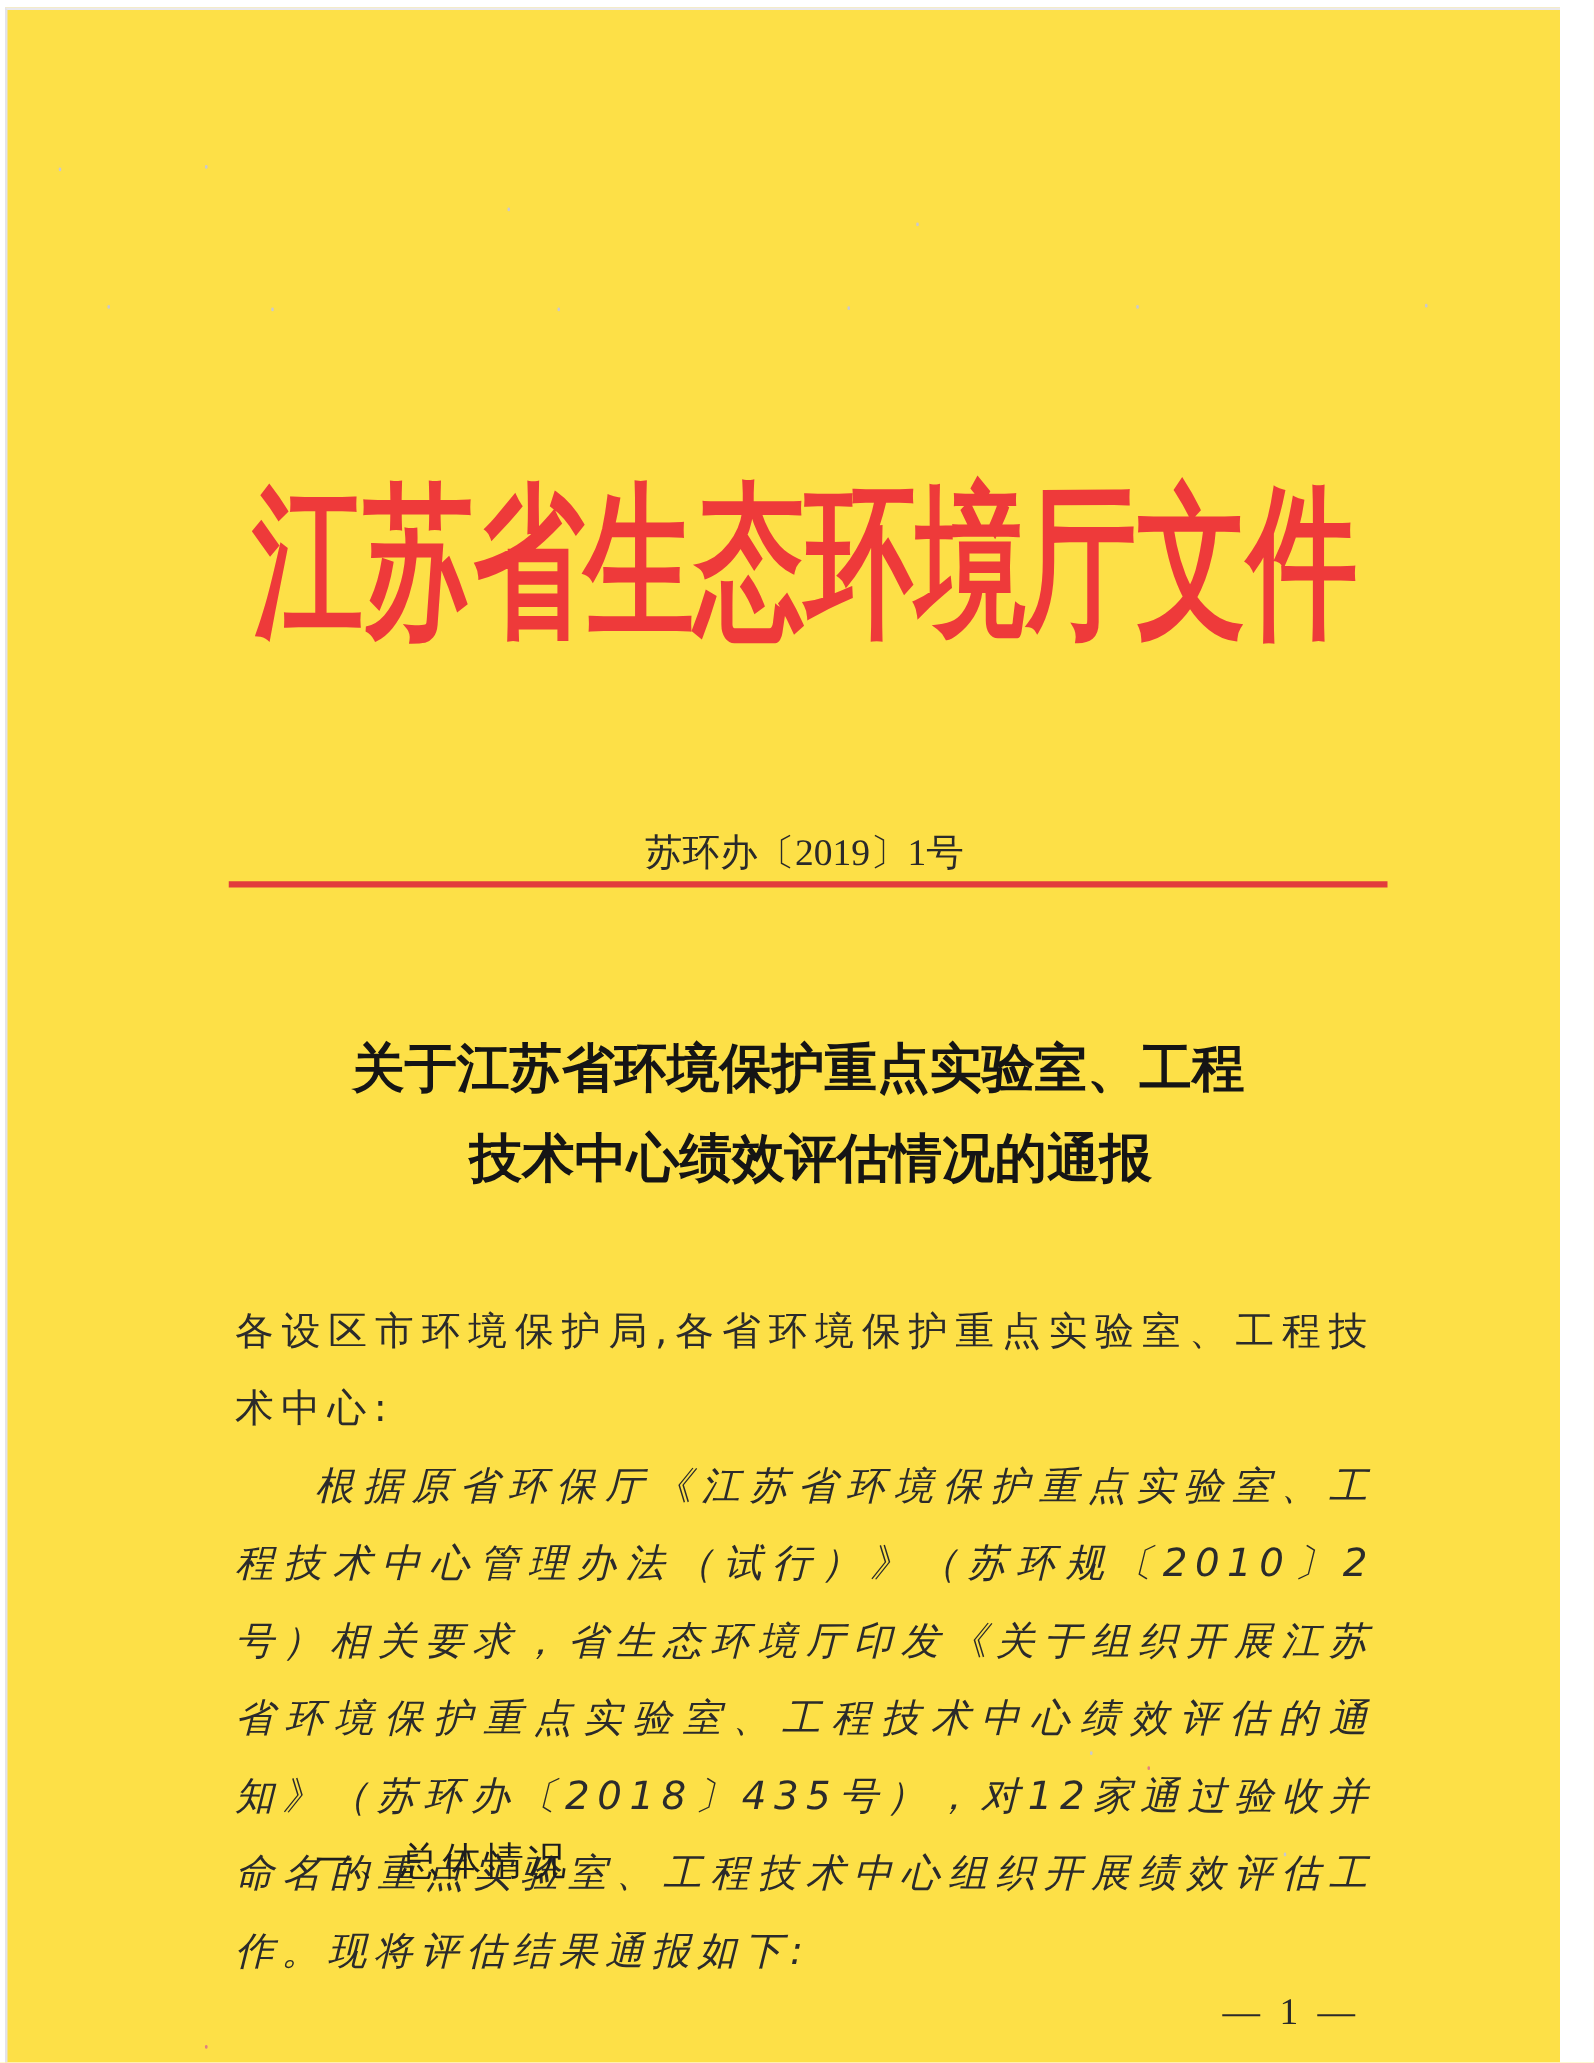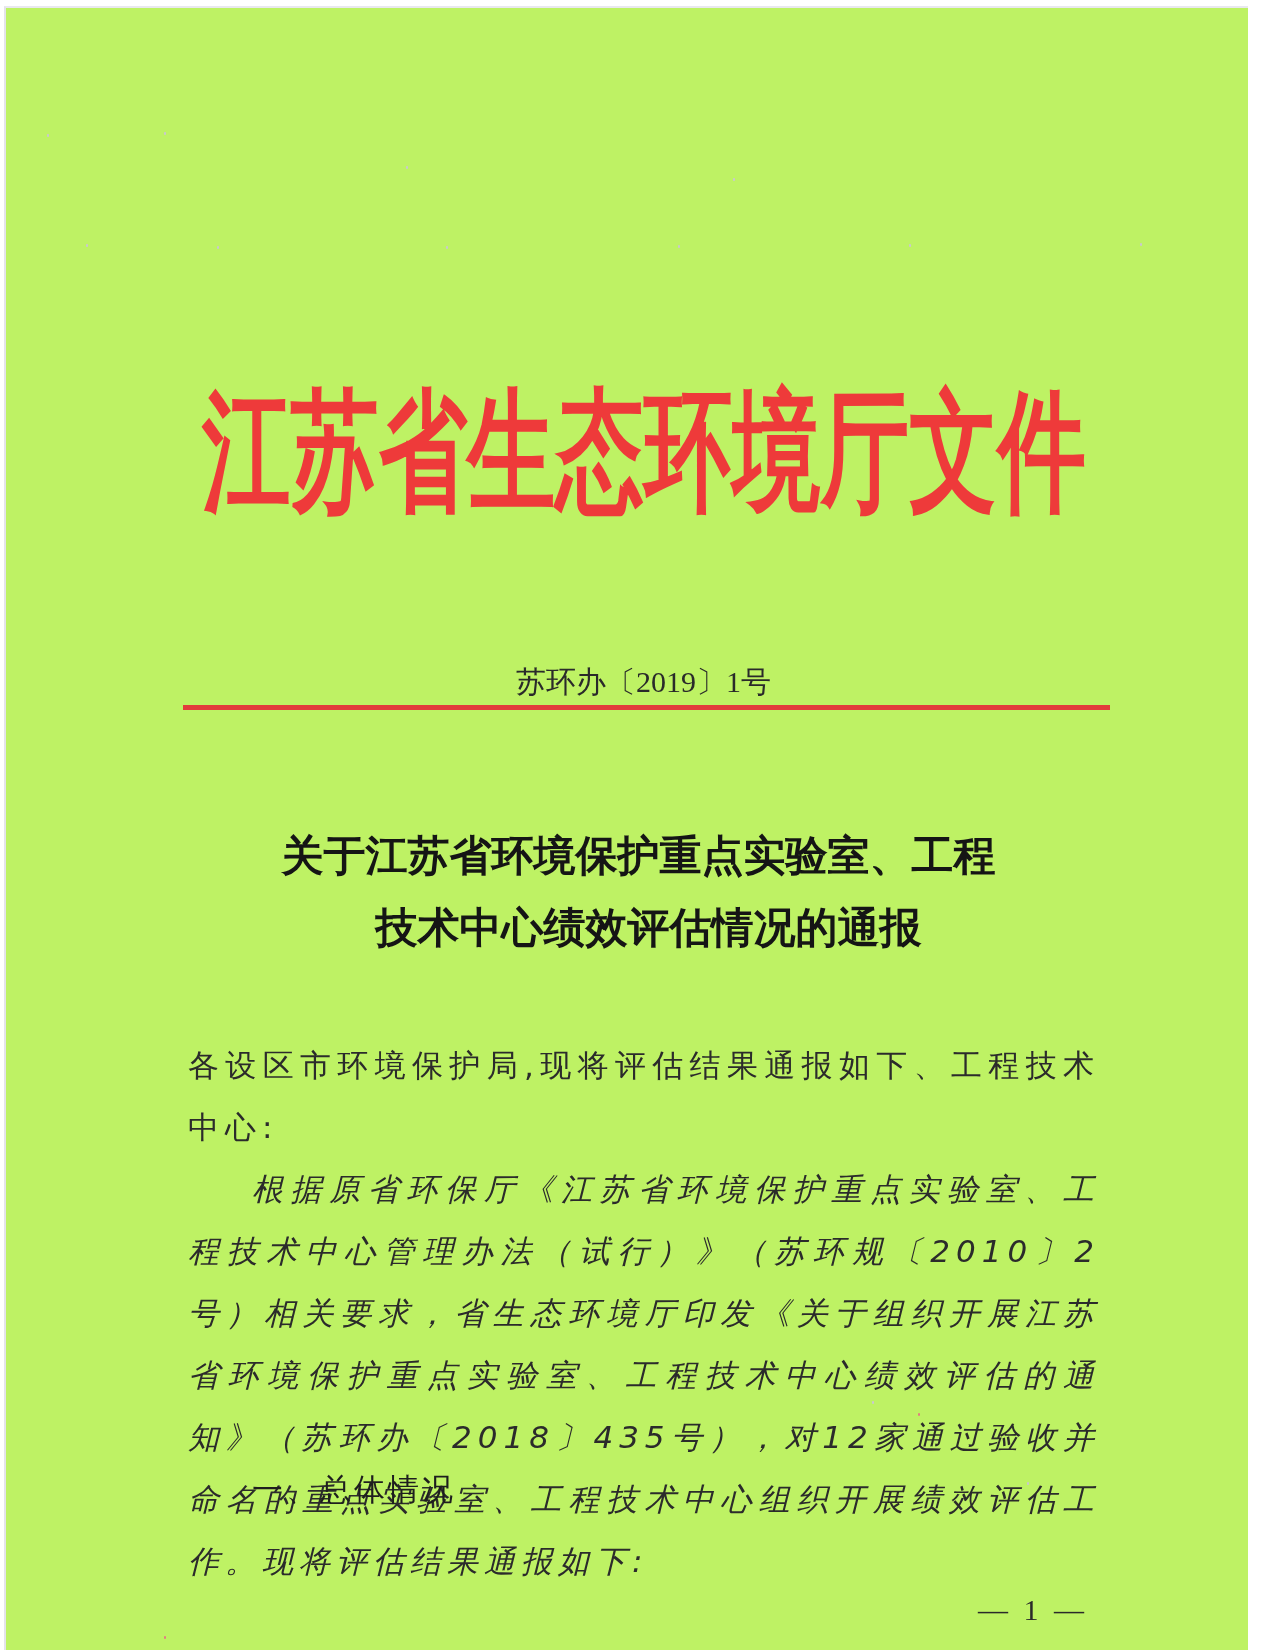--- a/index.html
+++ b/index.html
@@ -12,21 +12,21 @@
       height: 1650px;
       position: relative;
       overflow: hidden;
     }
     .page {
       position: absolute;
       left: 4px;
       top: 6px;
       width: 1244px;
       height: 1644px;
-      background: #bef264;
+      background: #fde047;
       border-left: 2px solid #e4e3ea;
       border-top: 2px solid #e9e8ee;
       box-sizing: border-box;
     }
     .header-title {
       position: absolute;
       left: 196px;
       top: 372px;
       width: 892px;
       height: 140px;
@@ -140,21 +140,21 @@
   <div class="doc-number">苏环办〔2019〕1号</div>
 
   <div class="red-rule"></div>
 
   <h1 class="doc-title" style="margin:0;">
     <span class="line1">关于江苏省环境保护重点实验室、工程</span>
     <span class="line2">技术中心绩效评估情况的通报</span>
   </h1>
 
   <div class="body-text">
-    <p>各设区市环境保护局,现将评估结果通报如下、工程技术中心:</p>
+    <p>各设区市环境保护局,各省环境保护重点实验室、工程技术中心:</p>
     <p class="indent">根据原省环保厅《江苏省环境保护重点实验室、工程技术中心管理办法（试行）》（苏环规〔2010〕2号）相关要求，省生态环境厅印发《关于组织开展江苏省环境保护重点实验室、工程技术中心绩效评估的通知》（苏环办〔2018〕435号），对12家通过验收并命名的重点实验室、工程技术中心组织开展绩效评估工作。现将评估结果通报如下:</p>
   </div>
 
   <div class="section-heading">一、总体情况</div>
 
   <div class="page-number">— 1 —</div>
 
   <span class="speck" style="left:41px; top:126px;"></span>
   <span class="speck" style="left:158px; top:124px;"></span>
   <span class="speck" style="left:80px; top:236px;"></span>

